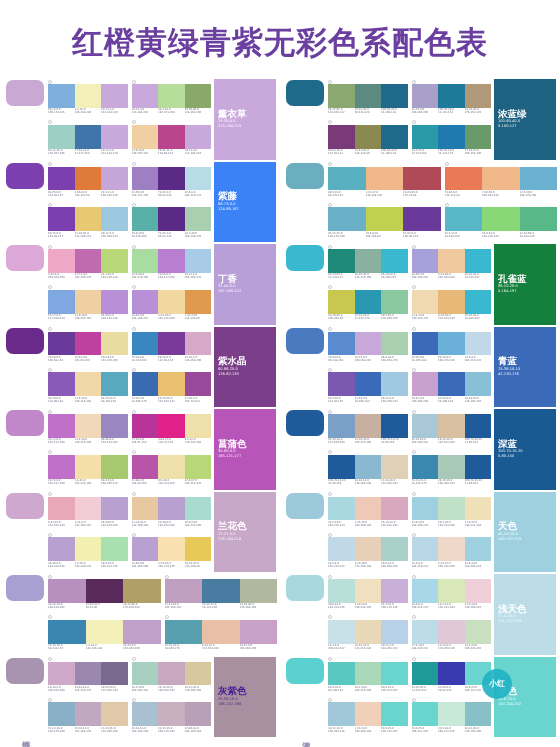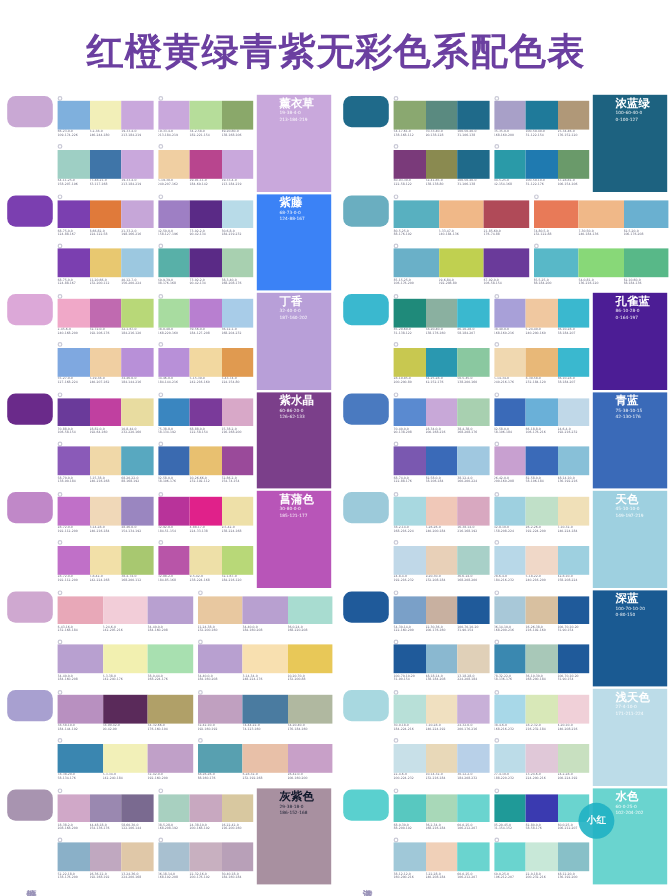--- a/index.html
+++ b/index.html
@@ -130,22 +130,22 @@
     font-family: "DejaVu Sans", sans-serif;
   }
 
   
   .named {
     width: 62px;
     flex: 0 0 62px;
     position: relative;
     display: flex;
     flex-direction: column;
-    justify-content: flex-start;
-    padding: 3px 4px 3px 19px;
+    justify-content: center;
+    padding: 3px 4px 3px 4px;
     margin-right: 4px;
   }
   .named-name {
     font-size: 9.5px;
     font-weight: bold;
     line-height: 1.1;
     white-space: nowrap;
   }
   .named-code {
     font-size: 3.6px;
@@ -845,20 +845,27 @@
                   <div>3-14-34-0</div>
                   <div>248-224-176</div>
                 </div>
                 <div class="code">
                   <div>10-20-70-0</div>
                   <div>232-200-88</div>
                 </div>
               </div>
             </div>
           </div>
+          <div class="named" style="background: rgb(200, 168, 200); color: rgb(255, 255, 255);">
+            <div class="named-name">兰花色</div>
+            <div>
+              <div class="named-code">17-27-0-0</div>
+              <div class="named-code">216-184-218</div>
+            </div>
+          </div>
         </div>
         <div class="row">
           <div class="lead">
             <div class="lead-swatch" style="background: rgb(168, 160, 208);"></div>
             <div class="mood">淡雅</div>
           </div>
           <div class="palettes">
             <div class="pal">
               <div class="pal-head">
                 <span class="pal-dot"></span>
@@ -1053,21 +1060,21 @@
                   <div>22-32-16-0</div>
                   <div>200-176-192</div>
                 </div>
                 <div class="code">
                   <div>30-40-18-0</div>
                   <div>184-160-184</div>
                 </div>
               </div>
             </div>
           </div>
-          <div class="named" style="background: rgb(168, 144, 160); color: #0f172a;">
+          <div class="named" style="background: rgb(168, 144, 160); color: #4c1d95;">
             <div class="named-name">灰紫色</div>
             <div>
               <div class="named-code">29-38-18-0</div>
               <div class="named-code">186-152-168</div>
             </div>
           </div>
         </div>
       </div>
       <div class="half">
         <div class="row">
@@ -1381,21 +1388,21 @@
                   <div>8-30-58-0</div>
                   <div>232-184-120</div>
                 </div>
                 <div class="code">
                   <div>86-10-28-0</div>
                   <div>58-184-207</div>
                 </div>
               </div>
             </div>
           </div>
-          <div class="named" style="background: #4c1d95; color: rgb(255, 255, 255);">
+          <div class="named" style="background: #15803d; color: rgb(255, 255, 255);">
             <div class="named-name">孔雀蓝</div>
             <div>
               <div class="named-code">86-10-28-0</div>
               <div class="named-code">0-164-197</div>
             </div>
           </div>
         </div>
         <div class="row">
           <div class="lead">
             <div class="lead-swatch" style="background: rgb(74, 122, 192);"></div>
@@ -1502,20 +1509,131 @@
           <div class="named" style="background: rgb(58, 106, 184); color: rgb(255, 255, 255);">
             <div class="named-name">青蓝</div>
             <div>
               <div class="named-code">75-38-10-15</div>
               <div class="named-code">42-130-176</div>
             </div>
           </div>
         </div>
         <div class="row">
           <div class="lead">
+            <div class="lead-swatch" style="background: rgb(31, 90, 154);"></div>
+            <div class="mood">润泽</div>
+          </div>
+          <div class="palettes">
+            <div class="pal">
+              <div class="pal-head">
+                <span class="pal-dot"></span>
+              </div>
+              <div class="chips">
+                <div class="chip" style="background: rgb(122, 160, 200);"></div>
+                <div class="chip" style="background: rgb(200, 176, 160);"></div>
+                <div class="chip" style="background: rgb(31, 90, 154);"></div>
+              </div>
+              <div class="codes">
+                <div class="code">
+                  <div>54-30-14-0</div>
+                  <div>122-160-200</div>
+                </div>
+                <div class="code">
+                  <div>22-30-36-0</div>
+                  <div>200-176-160</div>
+                </div>
+                <div class="code">
+                  <div>100-70-10-20</div>
+                  <div>31-90-154</div>
+                </div>
+              </div>
+            </div>
+            <div class="pal">
+              <div class="pal-head">
+                <span class="pal-dot"></span>
+              </div>
+              <div class="chips">
+                <div class="chip" style="background: rgb(168, 200, 216);"></div>
+                <div class="chip" style="background: rgb(216, 192, 160);"></div>
+                <div class="chip" style="background: rgb(31, 90, 154);"></div>
+              </div>
+              <div class="codes">
+                <div class="code">
+                  <div>36-14-10-0</div>
+                  <div>168-200-216</div>
+                </div>
+                <div class="code">
+                  <div>16-26-38-0</div>
+                  <div>216-192-160</div>
+                </div>
+                <div class="code">
+                  <div>100-70-10-20</div>
+                  <div>31-90-154</div>
+                </div>
+              </div>
+            </div>
+            <div class="pal">
+              <div class="pal-head">
+                <span class="pal-dot"></span>
+              </div>
+              <div class="chips">
+                <div class="chip" style="background: rgb(31, 90, 154);"></div>
+                <div class="chip" style="background: rgb(138, 184, 208);"></div>
+                <div class="chip" style="background: rgb(224, 208, 184);"></div>
+              </div>
+              <div class="codes">
+                <div class="code">
+                  <div>100-70-10-20</div>
+                  <div>31-90-154</div>
+                </div>
+                <div class="code">
+                  <div>48-18-14-0</div>
+                  <div>138-184-208</div>
+                </div>
+                <div class="code">
+                  <div>13-18-28-0</div>
+                  <div>224-208-184</div>
+                </div>
+              </div>
+            </div>
+            <div class="pal">
+              <div class="pal-head">
+                <span class="pal-dot"></span>
+              </div>
+              <div class="chips">
+                <div class="chip" style="background: rgb(58, 136, 176);"></div>
+                <div class="chip" style="background: rgb(168, 200, 184);"></div>
+                <div class="chip" style="background: rgb(31, 90, 154);"></div>
+              </div>
+              <div class="codes">
+                <div class="code">
+                  <div>78-32-22-0</div>
+                  <div>58-136-176</div>
+                </div>
+                <div class="code">
+                  <div>36-10-30-0</div>
+                  <div>168-200-184</div>
+                </div>
+                <div class="code">
+                  <div>100-70-10-20</div>
+                  <div>31-90-154</div>
+                </div>
+              </div>
+            </div>
+          </div>
+          <div class="named" style="background: rgb(26, 90, 146); color: rgb(255, 255, 255);">
+            <div class="named-name">深蓝</div>
+            <div>
+              <div class="named-code">100-70-10-20</div>
+              <div class="named-code">0-80-150</div>
+            </div>
+          </div>
+        </div>
+        <div class="row">
+          <div class="lead">
             <div class="lead-swatch" style="background: rgb(156, 202, 218);"></div>
             <div class="mood">清凉</div>
           </div>
           <div class="palettes">
             <div class="pal">
               <div class="pal-head">
                 <span class="pal-dot"></span>
               </div>
               <div class="chips">
                 <div class="chip" style="background: rgb(168, 216, 224);"></div>
@@ -1608,131 +1726,20 @@
                   <div>158-208-224</div>
                 </div>
               </div>
             </div>
           </div>
           <div class="named" style="background: rgb(158, 208, 224); color: rgb(255, 255, 255);">
             <div class="named-name">天色</div>
             <div>
               <div class="named-code">45-10-10-0</div>
               <div class="named-code">149-197-219</div>
-            </div>
-          </div>
-        </div>
-        <div class="row">
-          <div class="lead">
-            <div class="lead-swatch" style="background: rgb(31, 90, 154);"></div>
-            <div class="mood">润泽</div>
-          </div>
-          <div class="palettes">
-            <div class="pal">
-              <div class="pal-head">
-                <span class="pal-dot"></span>
-              </div>
-              <div class="chips">
-                <div class="chip" style="background: rgb(122, 160, 200);"></div>
-                <div class="chip" style="background: rgb(200, 176, 160);"></div>
-                <div class="chip" style="background: rgb(31, 90, 154);"></div>
-              </div>
-              <div class="codes">
-                <div class="code">
-                  <div>54-30-14-0</div>
-                  <div>122-160-200</div>
-                </div>
-                <div class="code">
-                  <div>22-30-36-0</div>
-                  <div>200-176-160</div>
-                </div>
-                <div class="code">
-                  <div>100-70-10-20</div>
-                  <div>31-90-154</div>
-                </div>
-              </div>
-            </div>
-            <div class="pal">
-              <div class="pal-head">
-                <span class="pal-dot"></span>
-              </div>
-              <div class="chips">
-                <div class="chip" style="background: rgb(168, 200, 216);"></div>
-                <div class="chip" style="background: rgb(216, 192, 160);"></div>
-                <div class="chip" style="background: rgb(31, 90, 154);"></div>
-              </div>
-              <div class="codes">
-                <div class="code">
-                  <div>36-14-10-0</div>
-                  <div>168-200-216</div>
-                </div>
-                <div class="code">
-                  <div>16-26-38-0</div>
-                  <div>216-192-160</div>
-                </div>
-                <div class="code">
-                  <div>100-70-10-20</div>
-                  <div>31-90-154</div>
-                </div>
-              </div>
-            </div>
-            <div class="pal">
-              <div class="pal-head">
-                <span class="pal-dot"></span>
-              </div>
-              <div class="chips">
-                <div class="chip" style="background: rgb(31, 90, 154);"></div>
-                <div class="chip" style="background: rgb(138, 184, 208);"></div>
-                <div class="chip" style="background: rgb(224, 208, 184);"></div>
-              </div>
-              <div class="codes">
-                <div class="code">
-                  <div>100-70-10-20</div>
-                  <div>31-90-154</div>
-                </div>
-                <div class="code">
-                  <div>48-18-14-0</div>
-                  <div>138-184-208</div>
-                </div>
-                <div class="code">
-                  <div>13-18-28-0</div>
-                  <div>224-208-184</div>
-                </div>
-              </div>
-            </div>
-            <div class="pal">
-              <div class="pal-head">
-                <span class="pal-dot"></span>
-              </div>
-              <div class="chips">
-                <div class="chip" style="background: rgb(58, 136, 176);"></div>
-                <div class="chip" style="background: rgb(168, 200, 184);"></div>
-                <div class="chip" style="background: rgb(31, 90, 154);"></div>
-              </div>
-              <div class="codes">
-                <div class="code">
-                  <div>78-32-22-0</div>
-                  <div>58-136-176</div>
-                </div>
-                <div class="code">
-                  <div>36-10-30-0</div>
-                  <div>168-200-184</div>
-                </div>
-                <div class="code">
-                  <div>100-70-10-20</div>
-                  <div>31-90-154</div>
-                </div>
-              </div>
-            </div>
-          </div>
-          <div class="named" style="background: rgb(26, 90, 146); color: rgb(255, 255, 255);">
-            <div class="named-name">深蓝</div>
-            <div>
-              <div class="named-code">100-70-10-20</div>
-              <div class="named-code">0-80-150</div>
             </div>
           </div>
         </div>
         <div class="row">
           <div class="lead">
             <div class="lead-swatch" style="background: rgb(168, 216, 224);"></div>
             <div class="mood">清新</div>
           </div>
           <div class="palettes">
             <div class="pal">

